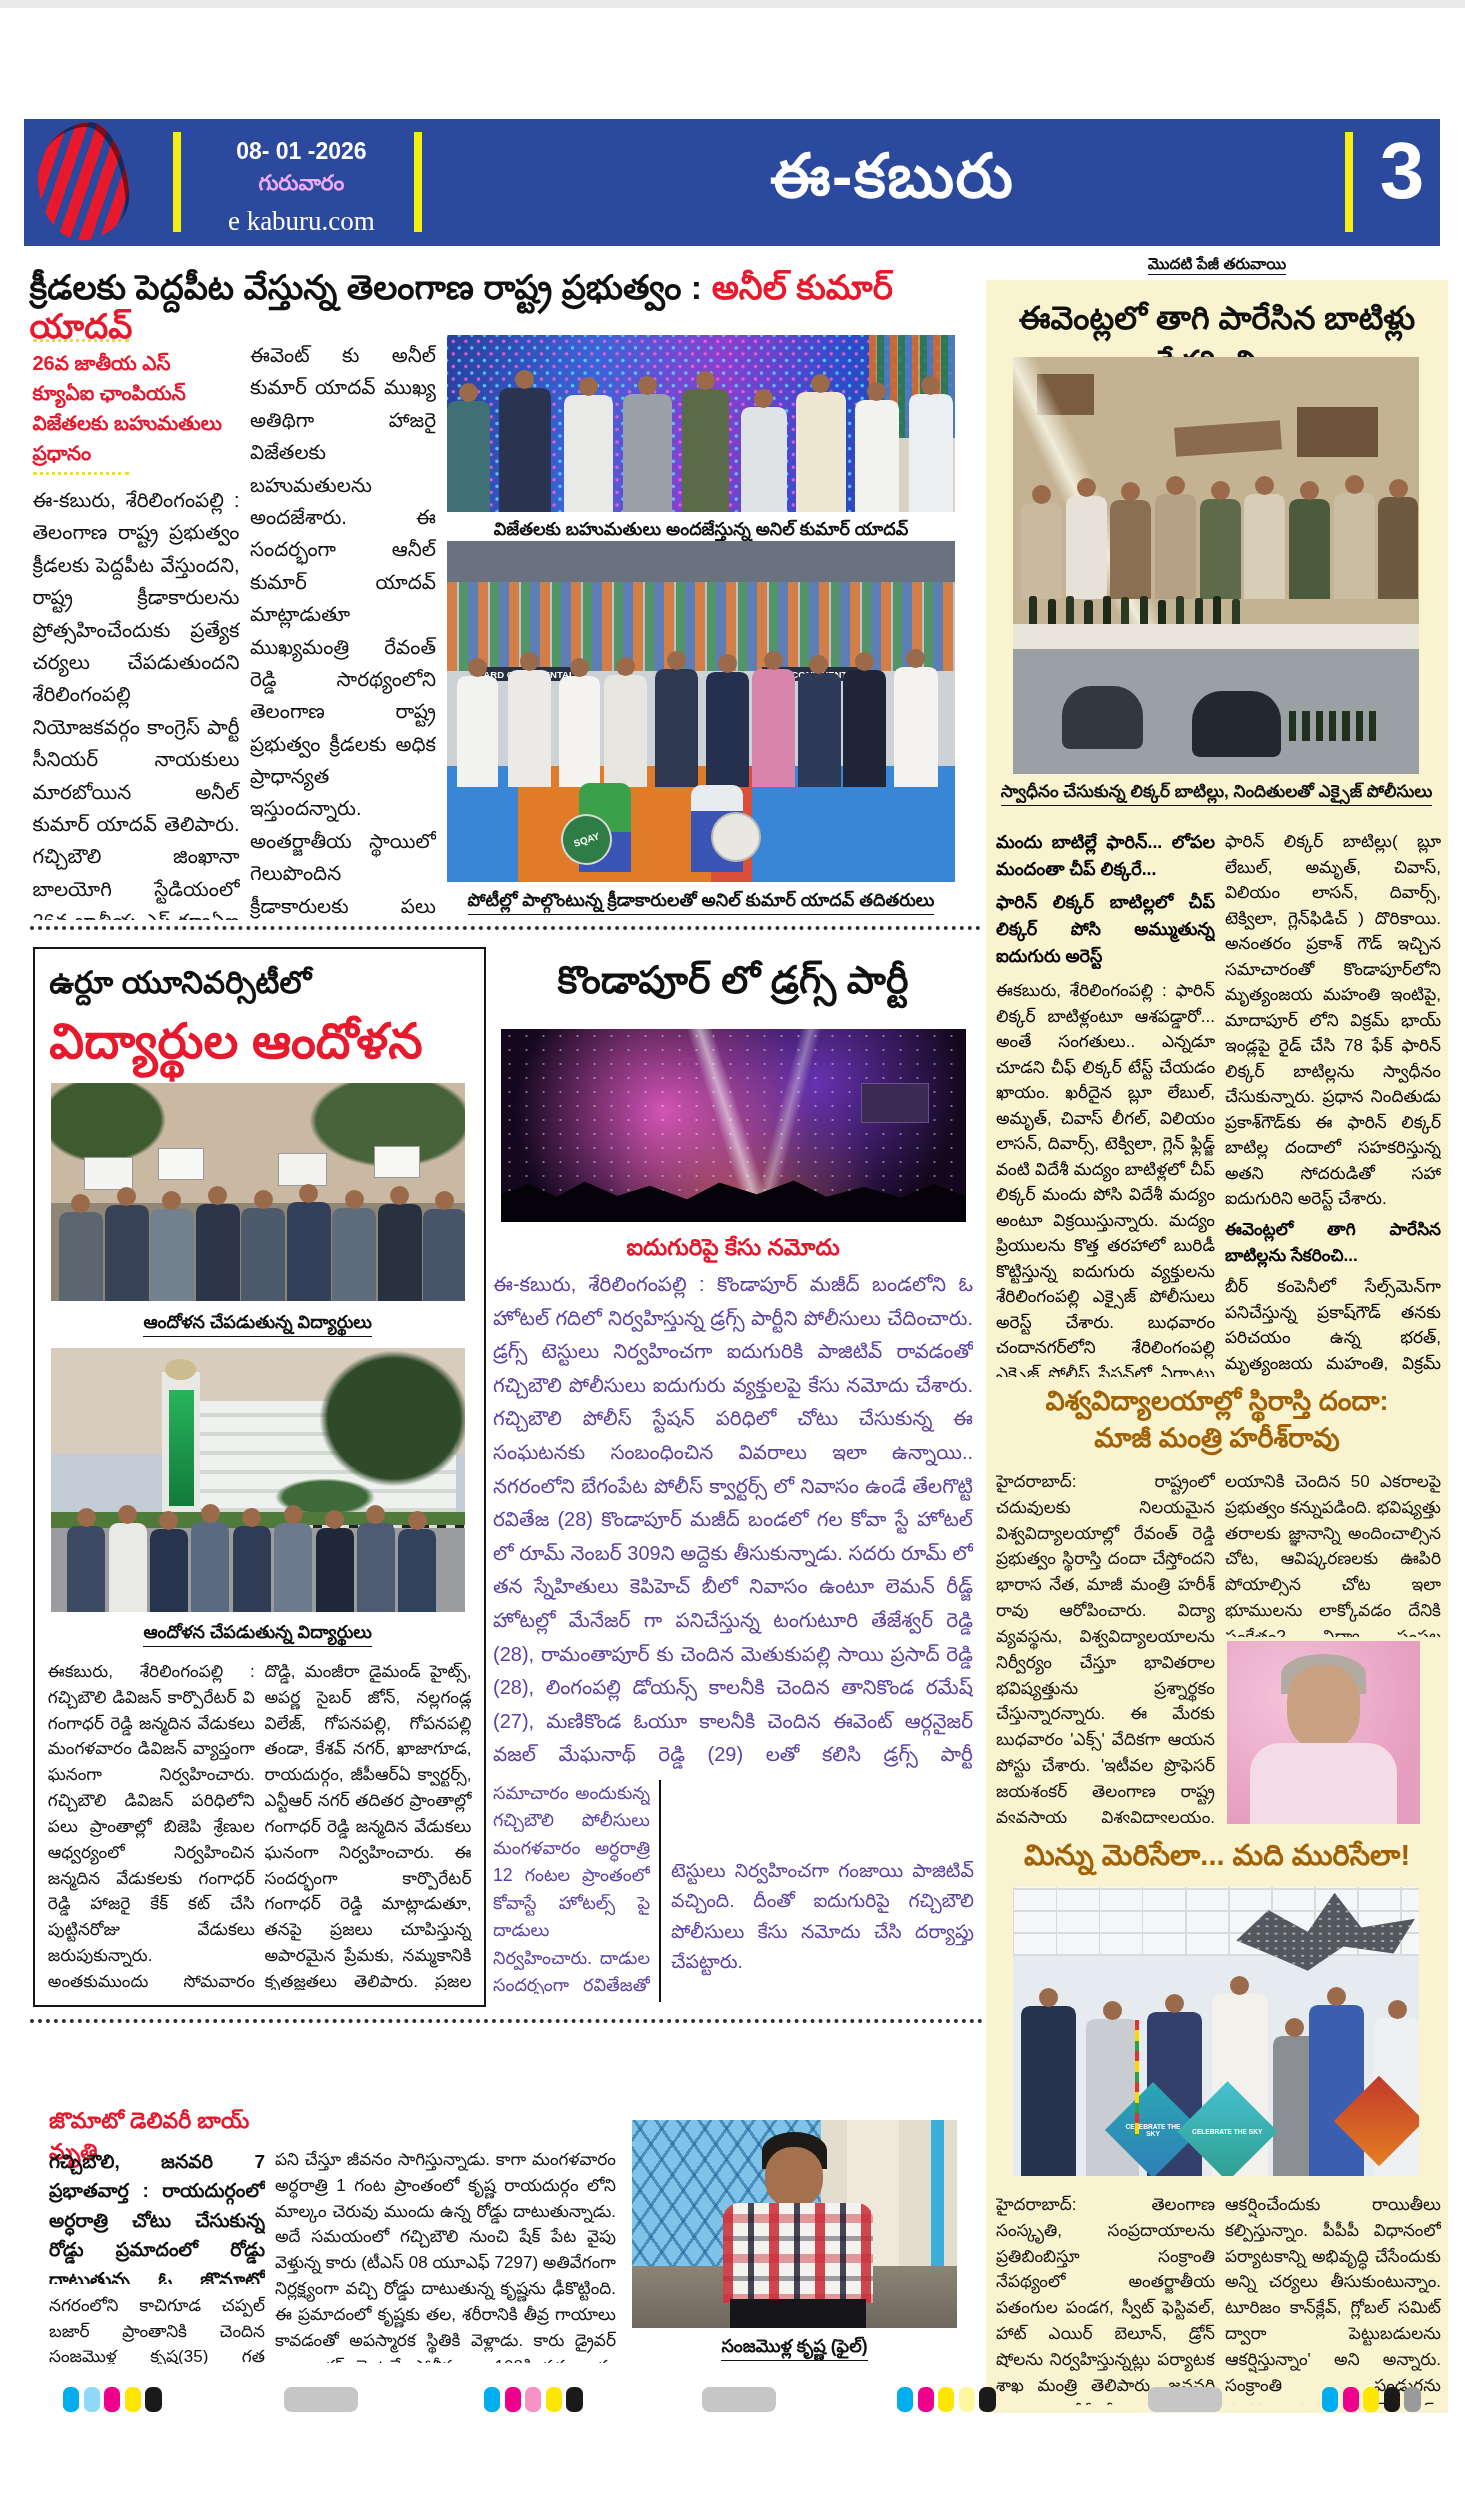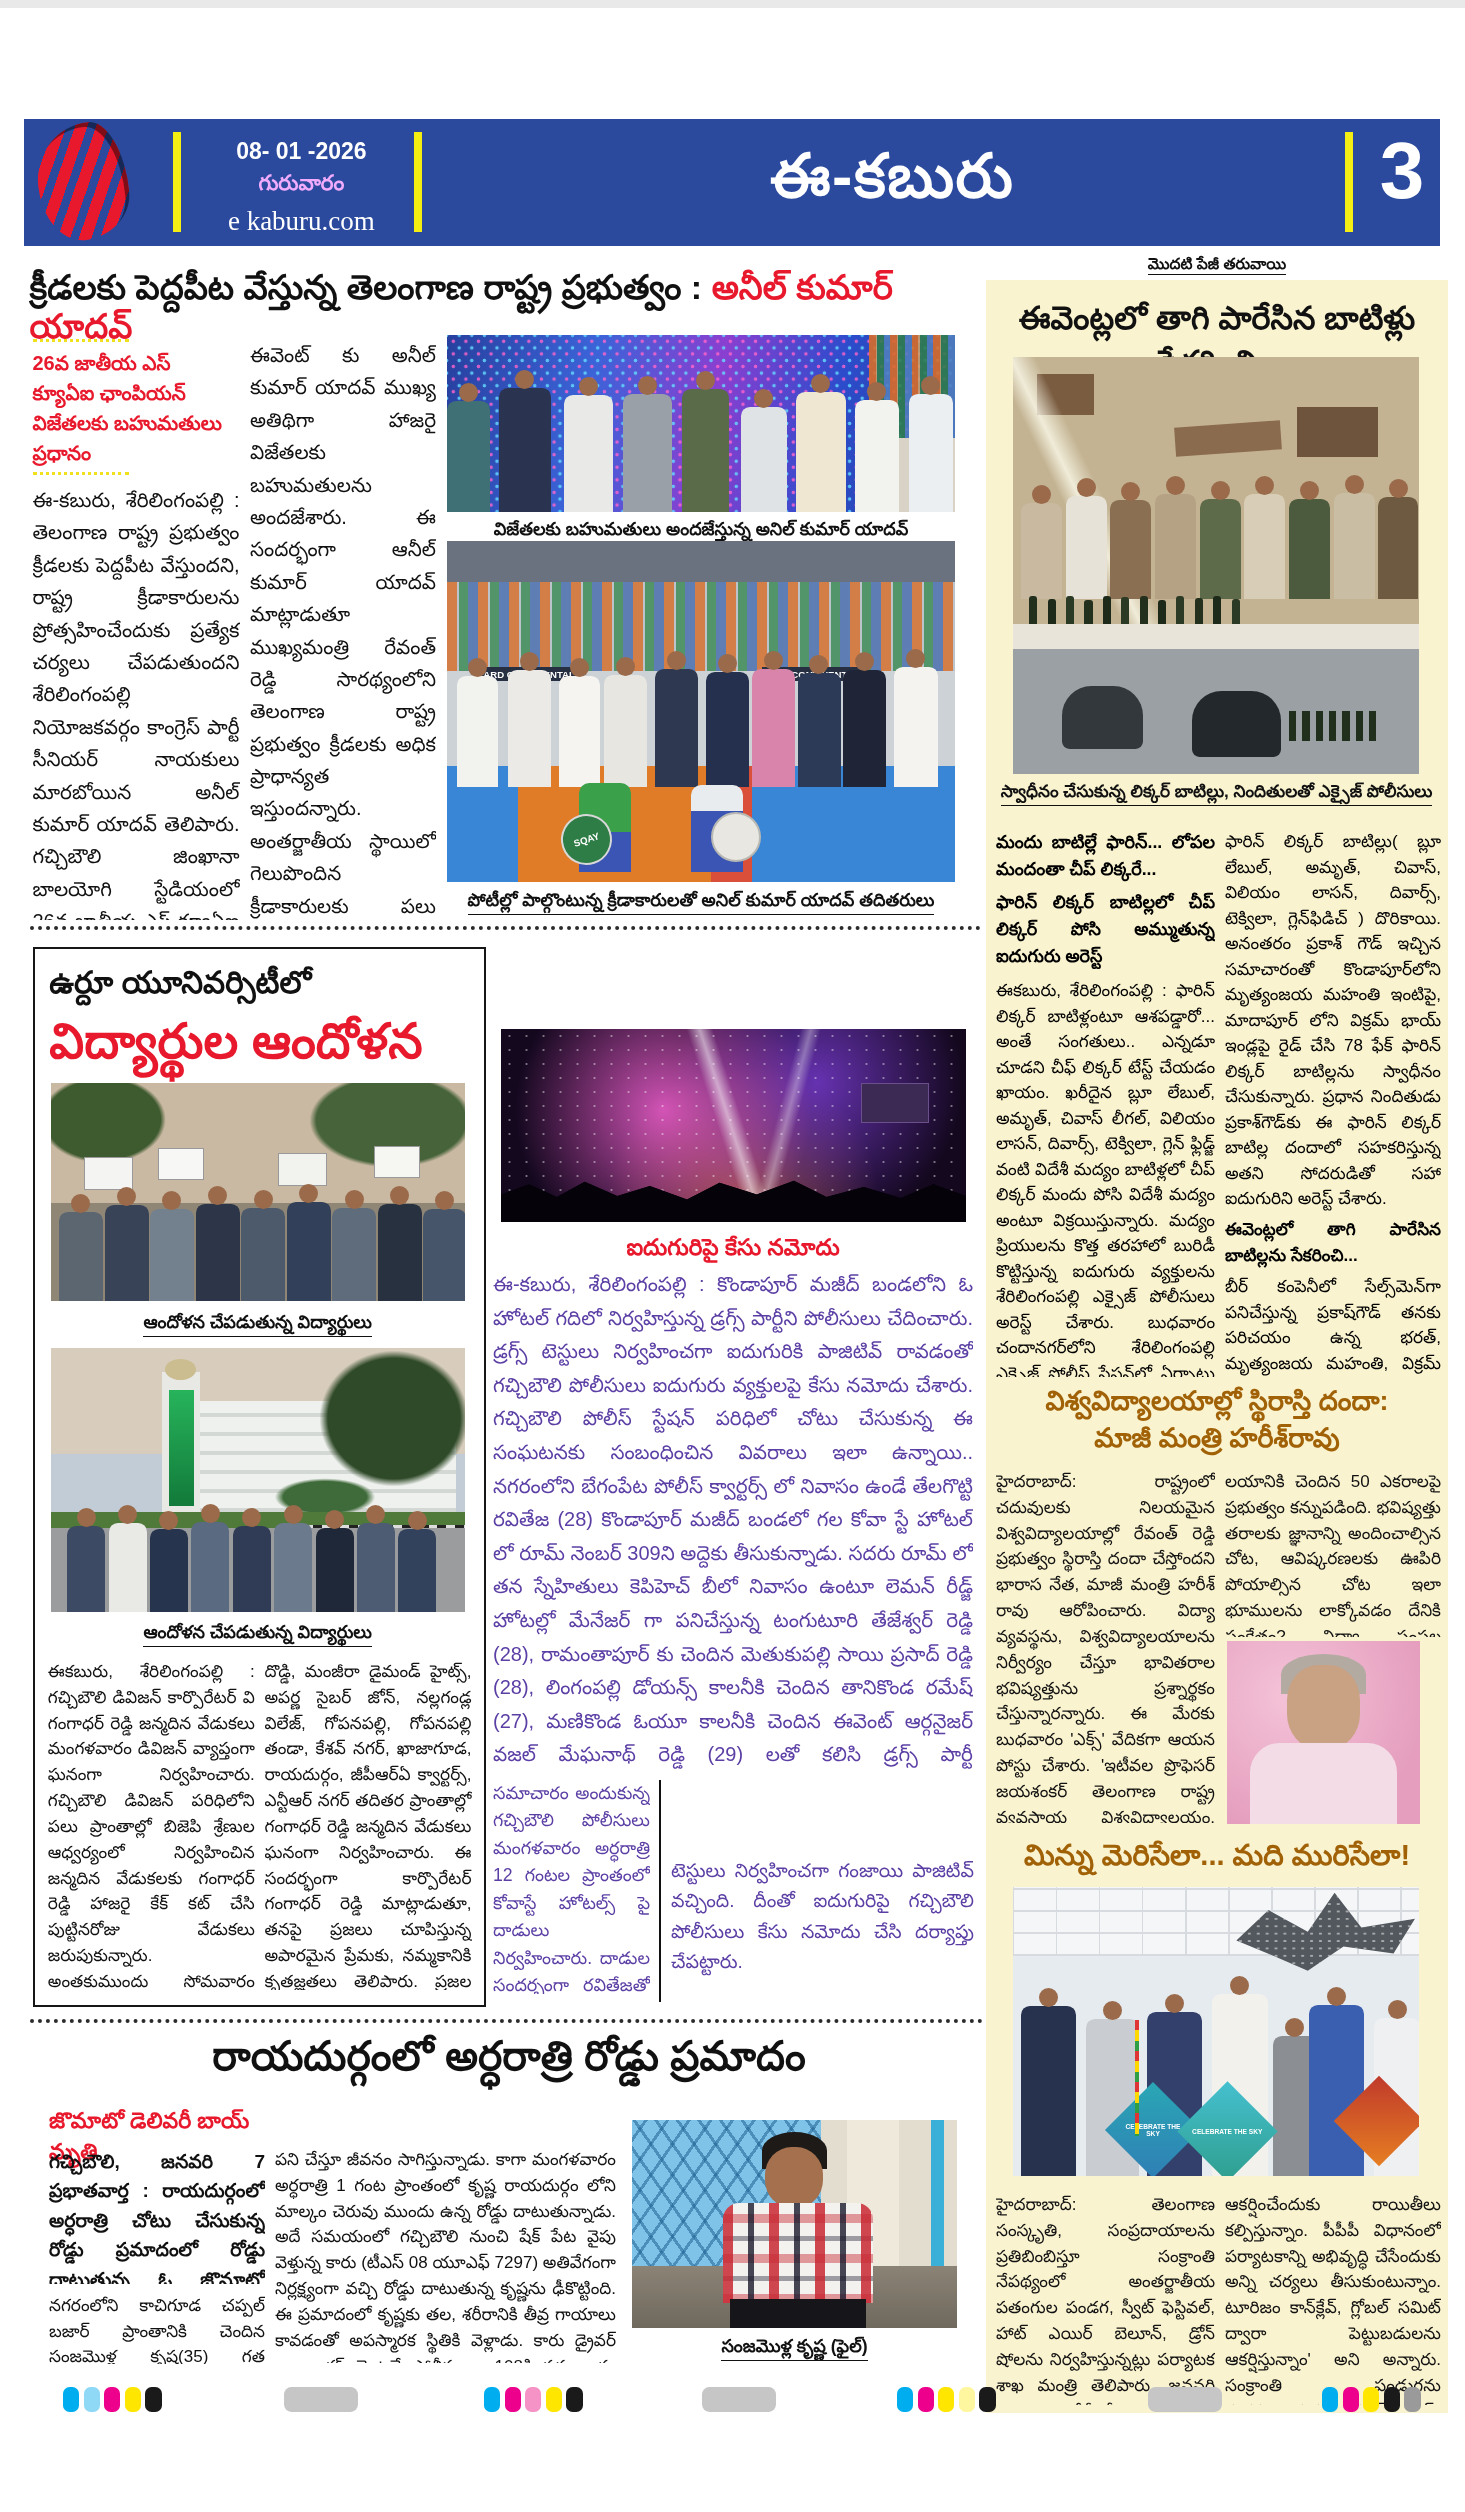--- a/index.html
+++ b/index.html
@@ -143,20 +143,21 @@
       <div class="p" style="left:74%;width:38px;height:89px;background:#4d5c72;"></div>
       <div class="p" style="left:84%;width:38px;height:83px;background:#32415c;"></div>
     </div>
     <div class="cap" style="left:16.2px;top:673px;width:414px;">
       <span>ఆందోళన చేపడుతున్న విద్యార్థులు</span>
     </div>
     <div class="t jb" style="left:13.3px;top:710px;width:207px;height:331px;font-size:17px;line-height:1.52;">ఈకబురు, శేరిలింగంపల్లి : గచ్చిబౌలి డివిజన్ కార్పొరేటర్ వి గంగాధర్ రెడ్డి జన్మదిన వేడుకలు మంగళవారం డివిజన్ వ్యాప్తంగా ఘనంగా నిర్వహించారు. గచ్చిబౌలి డివిజన్ పరిధిలోని పలు ప్రాంతాల్లో బిజెపి శ్రేణుల ఆధ్వర్యంలో నిర్వహించిన జన్మదిన వేడుకలకు గంగాధర్ రెడ్డి హాజరై కేక్ కట్ చేసి పుట్టినరోజు వేడుకలు జరుపుకున్నారు. అంతకుముందు సోమవారం అర్ధరాత్రి డివిజన్ నాయకులు కార్యకర్తలు అభిమానులు భారీ ఎత్తున గంగాధర్ రెడ్డి నివాసానికి తరలివచ్చి జన్మదిన శుభాకాంక్షలు తెలిపారు. గోపనపల్లిలో బిజెపి నాయకుల ఆధ్వర్యంలో నిర్వహించిన జన్మదిన వేడుకలకు శేరిలింగంపల్లి నియోజకవర్గం బిజెపి ఇన్చార్జ్ రవి కుమార్ యాదవ్ హాజరై గంగాధర్ రెడ్డికి జన్మదిన శుభాకాంక్షలు తెలిపారు. డివిజన్ పరిధిలోని నానక్రామ్‌గూడ, టీఎన్‌జీవోస్ కాలనీ, గౌలి</div>
     <div class="t jb" style="left:230px;top:710px;width:207px;height:331px;font-size:17px;line-height:1.52;">దొడ్డి, మంజీరా డైమండ్ హైట్స్, అపర్ణ సైబర్ జోన్, నల్లగండ్ల విలేజ్, గోపనపల్లి, గోపనపల్లి తండా, కేశవ్ నగర్, ఖాజాగూడ, రాయదుర్గం, జీపీఆర్ఏ క్వార్టర్స్, ఎన్టీఆర్ నగర్ తదితర ప్రాంతాల్లో గంగాధర్ రెడ్డి జన్మదిన వేడుకలు ఘనంగా నిర్వహించారు. ఈ సందర్భంగా కార్పొరేటర్ గంగాధర్ రెడ్డి మాట్లాడుతూ, తనపై ప్రజలు చూపిస్తున్న అపారమైన ప్రేమకు, నమ్మకానికి కృతజ్ఞతలు తెలిపారు. ప్రజల ఆశీర్వాదాలే తనకు శక్తి, ప్రేరణ అని, ప్రజలకు ఎప్పుడూ అందుబాటులో ఉండే కార్పొరేటర్‌గా పనిచేస్తానని తెలిపారు. ప్రజల ఆశీస్సులతో కార్పొరేటర్‌గా గెలిచి ఐదు సంవత్సరాలు పూర్తి చేసుకోవడం తనకు గర్వకారణమని అన్నారు. ఈ వేడుకలలో డివిజన్ ప్రజాప్రతినిధులు, కాలనీ అసోసియేషన్ సభ్యులు, బీజేపీ నాయకులు, కార్యకర్తలు పాల్గొన్నారు.</div>
   </div>
 
+  <div class="t" style="left:491px;top:951px;width:484px;text-align:center;font-size:38px;font-weight:bold;">కొండాపూర్ లో డ్రగ్స్ పార్టీ</div>
   <div class="ph" style="left:501px;top:1021px;width:465px;height:193px;background:#14081f;">
     <div class="abs" style="inset:0;background:radial-gradient(circle at 35% 42%,rgba(242,96,208,.85),transparent 46%),radial-gradient(circle at 68% 28%,rgba(130,64,226,.75),transparent 42%),radial-gradient(circle at 52% 88%,rgba(250,130,70,.55),transparent 46%);"></div>
     <div class="abs" style="inset:0;background:linear-gradient(72deg,transparent 47%,rgba(255,255,255,.55) 49.5%,transparent 52%),linear-gradient(105deg,transparent 58%,rgba(255,255,255,.35) 60%,transparent 62%);"></div>
     <div class="abs" style="inset:0;background-image:radial-gradient(rgba(255,255,255,.7) 1px,transparent 1.3px);background-size:17px 14px;opacity:.6;"></div>
     <div class="abs" style="right:8%;top:28%;width:66px;height:38px;background:#3c2a55;border:1.5px solid #6b4f8c;"></div>
     <div class="abs" style="left:0;bottom:0;width:100%;height:26%;background:radial-gradient(circle at 10% 0%,transparent 8.9px,#05020a 9.6px),radial-gradient(circle at 30% 10%,transparent 10.3px,transparent 10.3px);background-color:#05020a;clip-path:polygon(0 45%,6% 25%,12% 50%,18% 20%,25% 48%,32% 28%,40% 55%,47% 22%,55% 45%,63% 18%,70% 50%,78% 30%,86% 52%,93% 25%,100% 48%,100% 100%,0 100%);"></div>
   </div>
   <div class="t red" style="left:491px;top:1226px;width:484px;text-align:center;font-size:23px;font-weight:bold;">ఐదుగురిపై కేసు నమోదు</div>
   <div class="t jb violet" style="left:493px;top:1260px;width:480px;height:508px;font-size:20px;line-height:1.68;">ఈ-కబురు, శేరిలింగంపల్లి : కొండాపూర్ మజీద్ బండలోని ఓ హోటల్ గదిలో నిర్వహిస్తున్న డ్రగ్స్ పార్టీని పోలీసులు చేదించారు. డ్రగ్స్ టెస్టులు నిర్వహించగా ఐదుగురికి పాజిటివ్ రావడంతో గచ్చిబౌలి పోలీసులు ఐదుగురు వ్యక్తులపై కేసు నమోదు చేశారు. గచ్చిబౌలి పోలీస్ స్టేషన్ పరిధిలో చోటు చేసుకున్న ఈ సంఘటనకు సంబంధించిన వివరాలు ఇలా ఉన్నాయి.. నగరంలోని బేగంపేట పోలీస్ క్వార్టర్స్ లో నివాసం ఉండే తేలగొట్టి రవితేజ (28) కొండాపూర్ మజీద్ బండలో గల కోవా స్టే హోటల్ లో రూమ్ నెంబర్ 309ని అద్దెకు తీసుకున్నాడు. సదరు రూమ్ లో తన స్నేహితులు కెపిహెచ్ బీలో నివాసం ఉంటూ లెమన్ రీడ్జ్ హోటల్లో మేనేజర్ గా పనిచేస్తున్న టంగుటూరి తేజేశ్వర్ రెడ్డి (28), రామంతాపూర్ కు చెందిన మెతుకుపల్లి సాయి ప్రసాద్ రెడ్డి (28), లింగంపల్లి డోయన్స్ కాలనీకి చెందిన తానికొండ రమేష్ (27), మణికొండ ఓయూ కాలనీకి చెందిన ఈవెంట్ ఆర్గనైజర్ వజల్ మేఘనాథ్ రెడ్డి (29) లతో కలిసి డ్రగ్స్ పార్టీ నిర్వహించాడు. ఈ డ్రగ్స్ పార్టీపై</div>
   <div class="t jb violet" style="left:493px;top:1772px;width:157px;height:214px;font-size:17.7px;line-height:1.55;">సమాచారం అందుకున్న గచ్చిబౌలి పోలీసులు మంగళవారం అర్ధరాత్రి 12 గంటల ప్రాంతంలో కోవాస్టే హోటల్స్ పై దాడులు నిర్వహించారు. దాడుల సందర్భంగా రవితేజతో పాటు అతని నలుగురు స్నేహితులకు డ్రగ్స్</div>
@@ -247,21 +248,20 @@
     <div class="abs" style="left:44%;bottom:3%;width:71px;height:71px;background:linear-gradient(135deg,#45c0cf,#2f9e8e);transform:rotate(45deg);display:flex;align-items:center;justify-content:center;">
       <span style="transform:rotate(-45deg);color:#fff;font-size:6.6px;font-weight:bold;text-align:center;">CELEBRATE THE SKY</span>
     </div>
     <div class="abs" style="right:2%;bottom:8%;width:64px;height:64px;background:linear-gradient(135deg,#c03a2b,#e67e22);transform:rotate(45deg);"></div>
     <div class="abs" style="left:30%;top:46%;width:4.4px;height:40%;background:repeating-linear-gradient(#e03434 0 10.3px,#ffd800 10.3px 20.7px,#2f9e44 20.7px 31px);"></div>
   </div>
   <div class="t jb" style="left:996px;top:2184px;width:219px;height:213px;font-size:17px;line-height:1.52;">హైదరాబాద్: తెలంగాణ సంస్కృతి, సంప్రదాయాలను ప్రతిబింబిస్తూ సంక్రాంతి నేపథ్యంలో అంతర్జాతీయ పతంగుల పండగ, స్వీట్ ఫెస్టివల్, హాట్ ఎయిర్ బెలూన్, డ్రోన్ షోలను నిర్వహిస్తున్నట్లు పర్యాటక శాఖ మంత్రి తెలిపారు. జనవరి 22,23,24 తేదీల్లో పెట్టుబడులను, సందర్శకులను ఆకర్షించేలా వేడుకలు నిర్వహించనున్నారు. సుమారు 90కి పైగా దేశాల నుంచి బెలూన్ నిపుణులు హాజరవుతారని తెలిపారు.</div>
   <div class="t jb" style="left:1225px;top:2184px;width:216px;height:213px;font-size:17px;line-height:1.52;">ఆకర్షించేందుకు రాయితీలు కల్పిస్తున్నాం. పీపీపీ విధానంలో పర్యాటకాన్ని అభివృద్ధి చేసేందుకు అన్ని చర్యలు తీసుకుంటున్నాం. టూరిజం కాన్‌క్లేవ్, గ్లోబల్ సమిట్ ద్వారా పెట్టుబడులను ఆకర్షిస్తున్నాం' అని అన్నారు. సంక్రాంతి పండుగను పురస్కరించుకుని పరేడ్ గ్రౌండ్స్ లో కైట్ ఫెస్టివల్ నిర్వహించనున్నట్లు వెల్లడించారు.</div>
 
   <div class="dots" style="left:29.5px;top:2011px;width:953px;"></div>
-  <div class="t" style="left:103px;top:2025px;width:812px;text-align:center;font-size:41px;font-weight:bold;">రాయదుర్గంలో అర్ధరాత్రి రోడ్డు ప్రమాదం</div>
   <div class="t red" style="left:49px;top:2100px;width:222px;font-size:22px;font-weight:bold;">జొమాటో డెలివరీ బాయ్ మృతి</div>
   <div class="t jb" style="left:49px;top:2139px;width:216px;height:137px;font-size:19px;font-weight:bold;line-height:1.55;">గచ్చిబౌలి, జనవరి 7 ప్రభాతవార్త : రాయదుర్గంలో అర్ధరాత్రి చోటు చేసుకున్న రోడ్డు ప్రమాదంలో రోడ్డు దాటుతున్న ఓ జొమాటో డెలివరీ బాయ్ మృతి చెందాడు. రాయదుర్గం పోలీస్ స్టేషన్ పరిధిలో చోటు చేసుకున్న ఈ సంఘటనకు సంబంధించిన వివరాలు పోలీసుల కథనం ప్రకారం...</div>
   <div class="t jb" style="left:49px;top:2285px;width:216px;height:71px;font-size:17px;line-height:1.5;">నగరంలోని కాచిగూడ చప్పల్ బజార్ ప్రాంతానికి చెందిన సంజమొళ్ల కృష్ణ(35) గత రెండేళ్లుగా జొమాటో డెలివరీ బాయ్ గా</div>
   <div class="t jb" style="left:275px;top:2139px;width:341px;height:216px;font-size:17px;line-height:1.52;">పని చేస్తూ జీవనం సాగిస్తున్నాడు. కాగా మంగళవారం అర్ధరాత్రి 1 గంట ప్రాంతంలో కృష్ణ రాయదుర్గం లోని మాల్కం చెరువు ముందు ఉన్న రోడ్డు దాటుతున్నాడు. అదే సమయంలో గచ్చిబౌలి నుంచి షేక్ పేట వైపు వెళ్తున్న కారు (టీఎస్ 08 యూఎఫ్ 7297) అతివేగంగా నిర్లక్ష్యంగా వచ్చి రోడ్డు దాటుతున్న కృష్ణను ఢీకొట్టింది. ఈ ప్రమాదంలో కృష్ణకు తల, శరీరానికి తీవ్ర గాయాలు కావడంతో అపస్మారక స్థితికి వెళ్లాడు. కారు డ్రైవర్ అబూబకర్ వెంటనే పోలీసులు, 108కి సమాచారం అందించాడు. అనంతరం కృష్ణను స్థానికంగా ఉన్న ఓ ప్రైవేట్ ఆస్పత్రికి తరలించగా, అప్పటికే మృతి చెందినట్లు డాక్టర్లు ధృవీకరించారు. ఈ మేరకు పోలీసులు కృష్ణ మృతదేహాన్ని పోస్టుమార్టం నిమిత్తం ఉస్మానియా ఆస్పత్రికి తరలించి కేసు నమోదు చేసుకొని దర్యాప్తు చేపట్టారు.</div>
 
   <div class="ph" style="left:632px;top:2112px;width:325px;height:208px;background:#e3ddd0;">
     <div class="abs" style="left:0;top:0;width:58%;height:74%;background:#7fc3e8;background-image:repeating-linear-gradient(55deg,rgba(25,90,140,.5) 0 3px,transparent 3px 17.7px),repeating-linear-gradient(-55deg,rgba(25,90,140,.5) 0 3px,transparent 3px 17.7px);"></div>
     <div class="abs" style="left:66%;top:0;width:16%;height:100%;background:#efe9dc;"></div>
     <div class="abs" style="right:4%;top:0;width:4%;height:100%;background:#3ab0d8;"></div>
     <div class="abs" style="left:0;bottom:0;width:100%;height:30%;background:linear-gradient(#8a8376,#6f685c);"></div>

